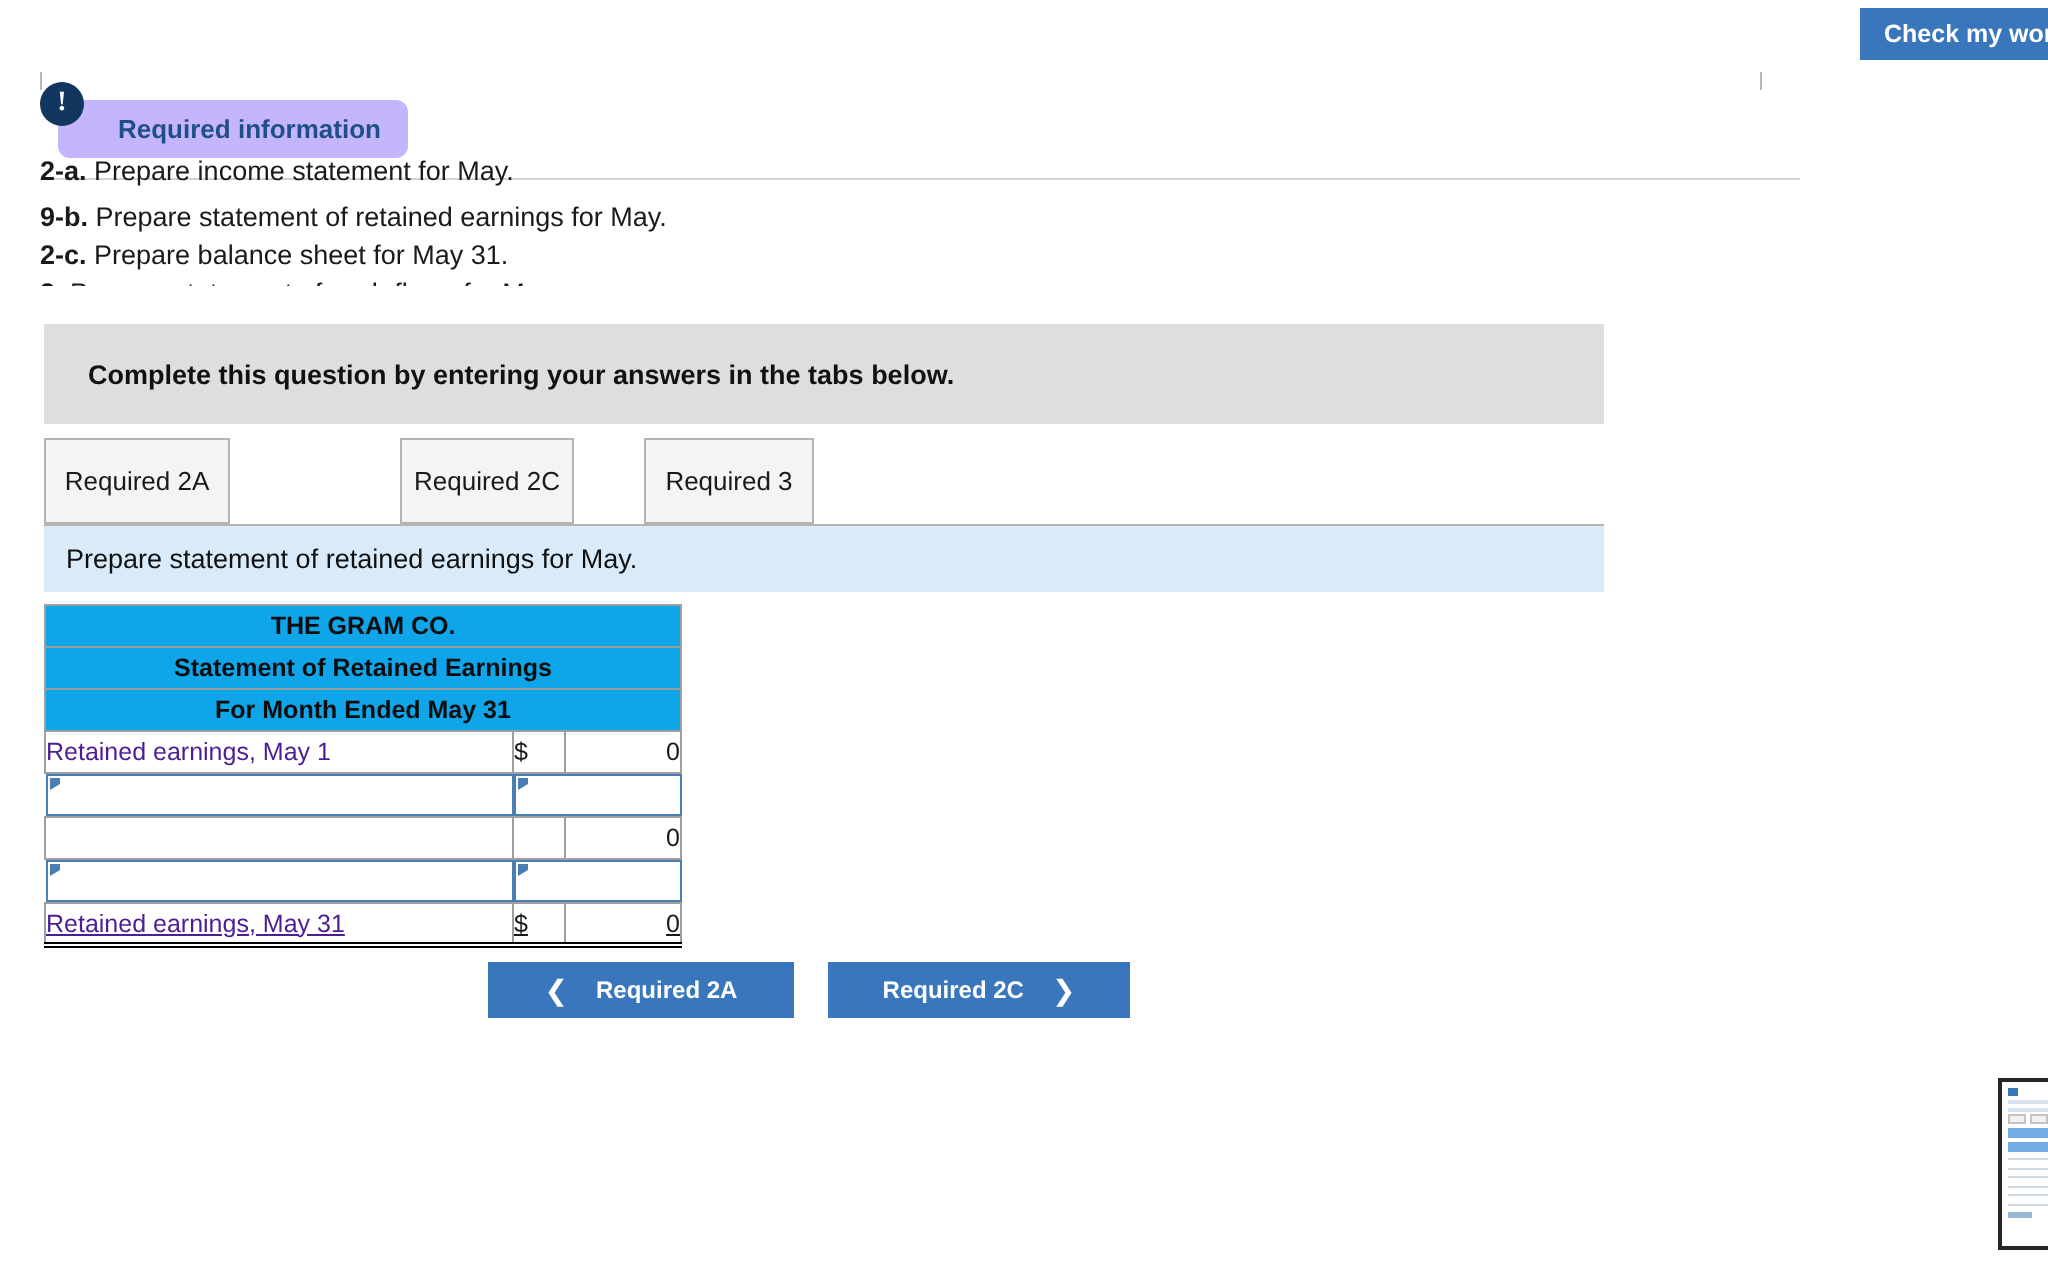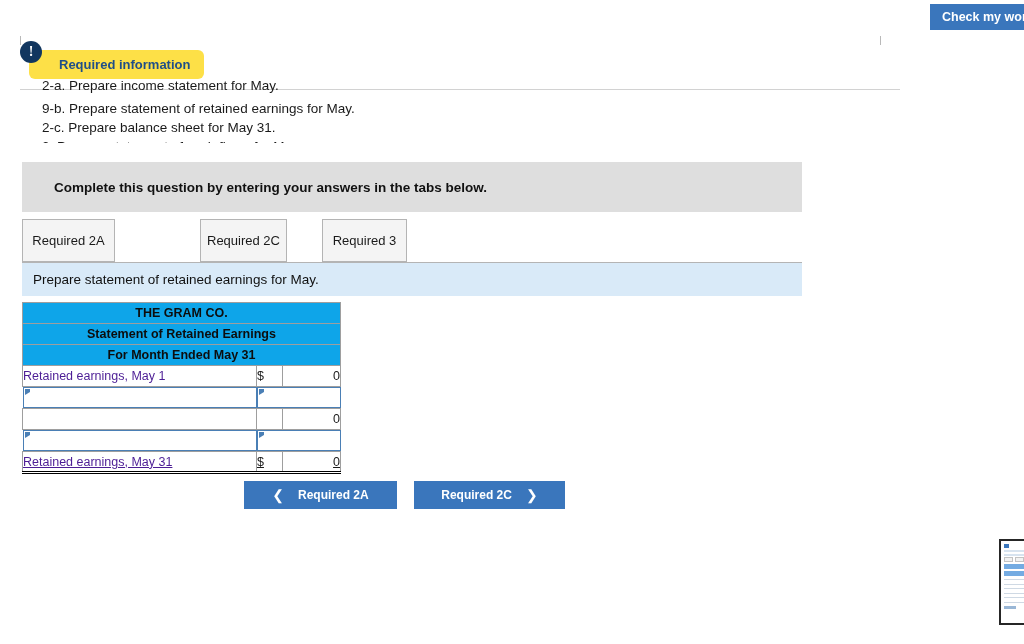--- a/index.html
+++ b/index.html
@@ -46,21 +46,21 @@
     height: 9px;
     background: #b9b9b9;
   }
 
   
   .req-pill {
     position: absolute;
     left: 29px;
     top: 50px;
     height: 29px;
-    background: #fde047;
+    background: #c4b5fd;
     border-radius: 6px;
     display: flex;
     align-items: center;
     padding: 0 14px 0 30px;
     box-sizing: border-box;
   }
   .req-pill-label {
     color: #1f4e88;
     font-weight: bold;
     font-size: 13px;
@@ -90,21 +90,21 @@
     width: 880px;
     height: 63px;
     overflow: hidden;
   }
   .req-line {
     font-size: 13.5px;
     line-height: 19px;
     color: #1a1a1a;
     white-space: nowrap;
   }
-  .req-line b { font-weight: normal; margin-left: 22px; }
+  .req-line b { font-weight: bold; }
   .req-line.clipped {
     position: relative;
     top: -4px;
   }
   .hairline {
     position: absolute;
     left: 20px;
     top: 89px;
     width: 880px;
     height: 1px;
@@ -114,21 +114,21 @@
   
   .complete-bar {
     position: absolute;
     left: 22px;
     top: 162px;
     width: 780px;
     height: 50px;
     background: #dedede;
     display: flex;
     align-items: center;
-    padding-left: 32px;
+    padding-left: 22px;
     box-sizing: border-box;
   }
   .complete-bar-text {
     font-weight: bold;
     font-size: 13.5px;
     color: #111111;
   }
 
   
   .tabstrip {

